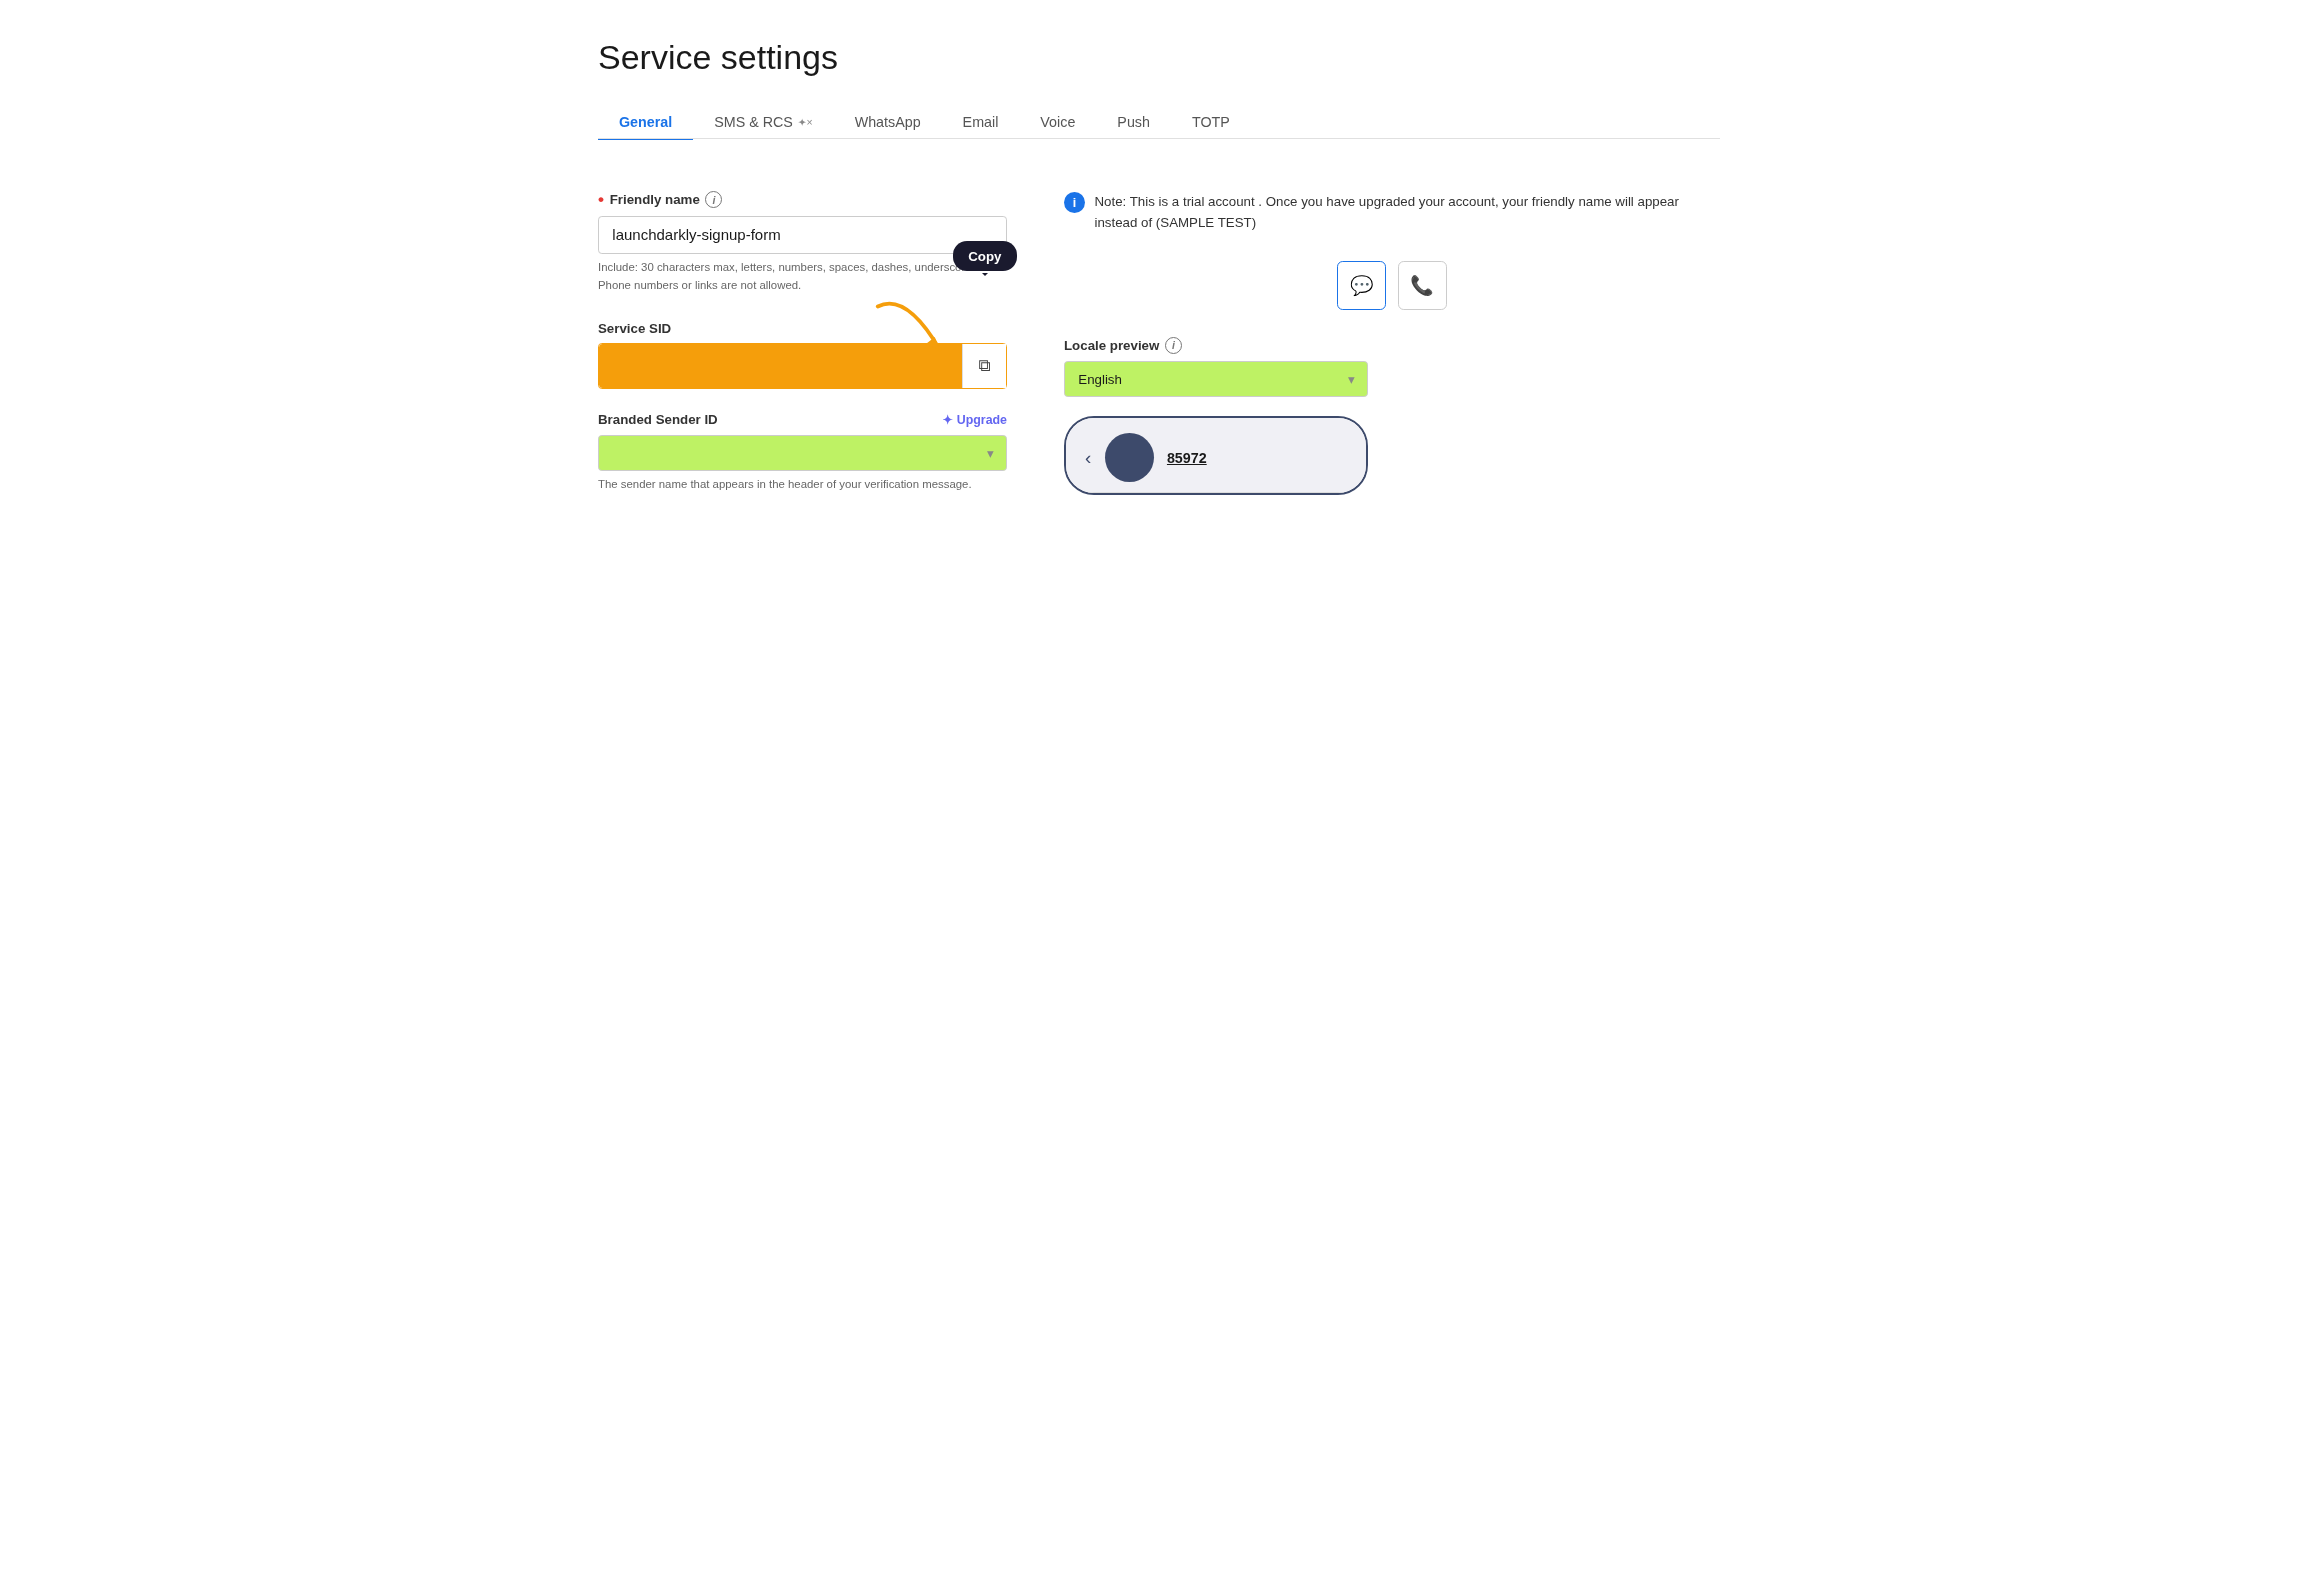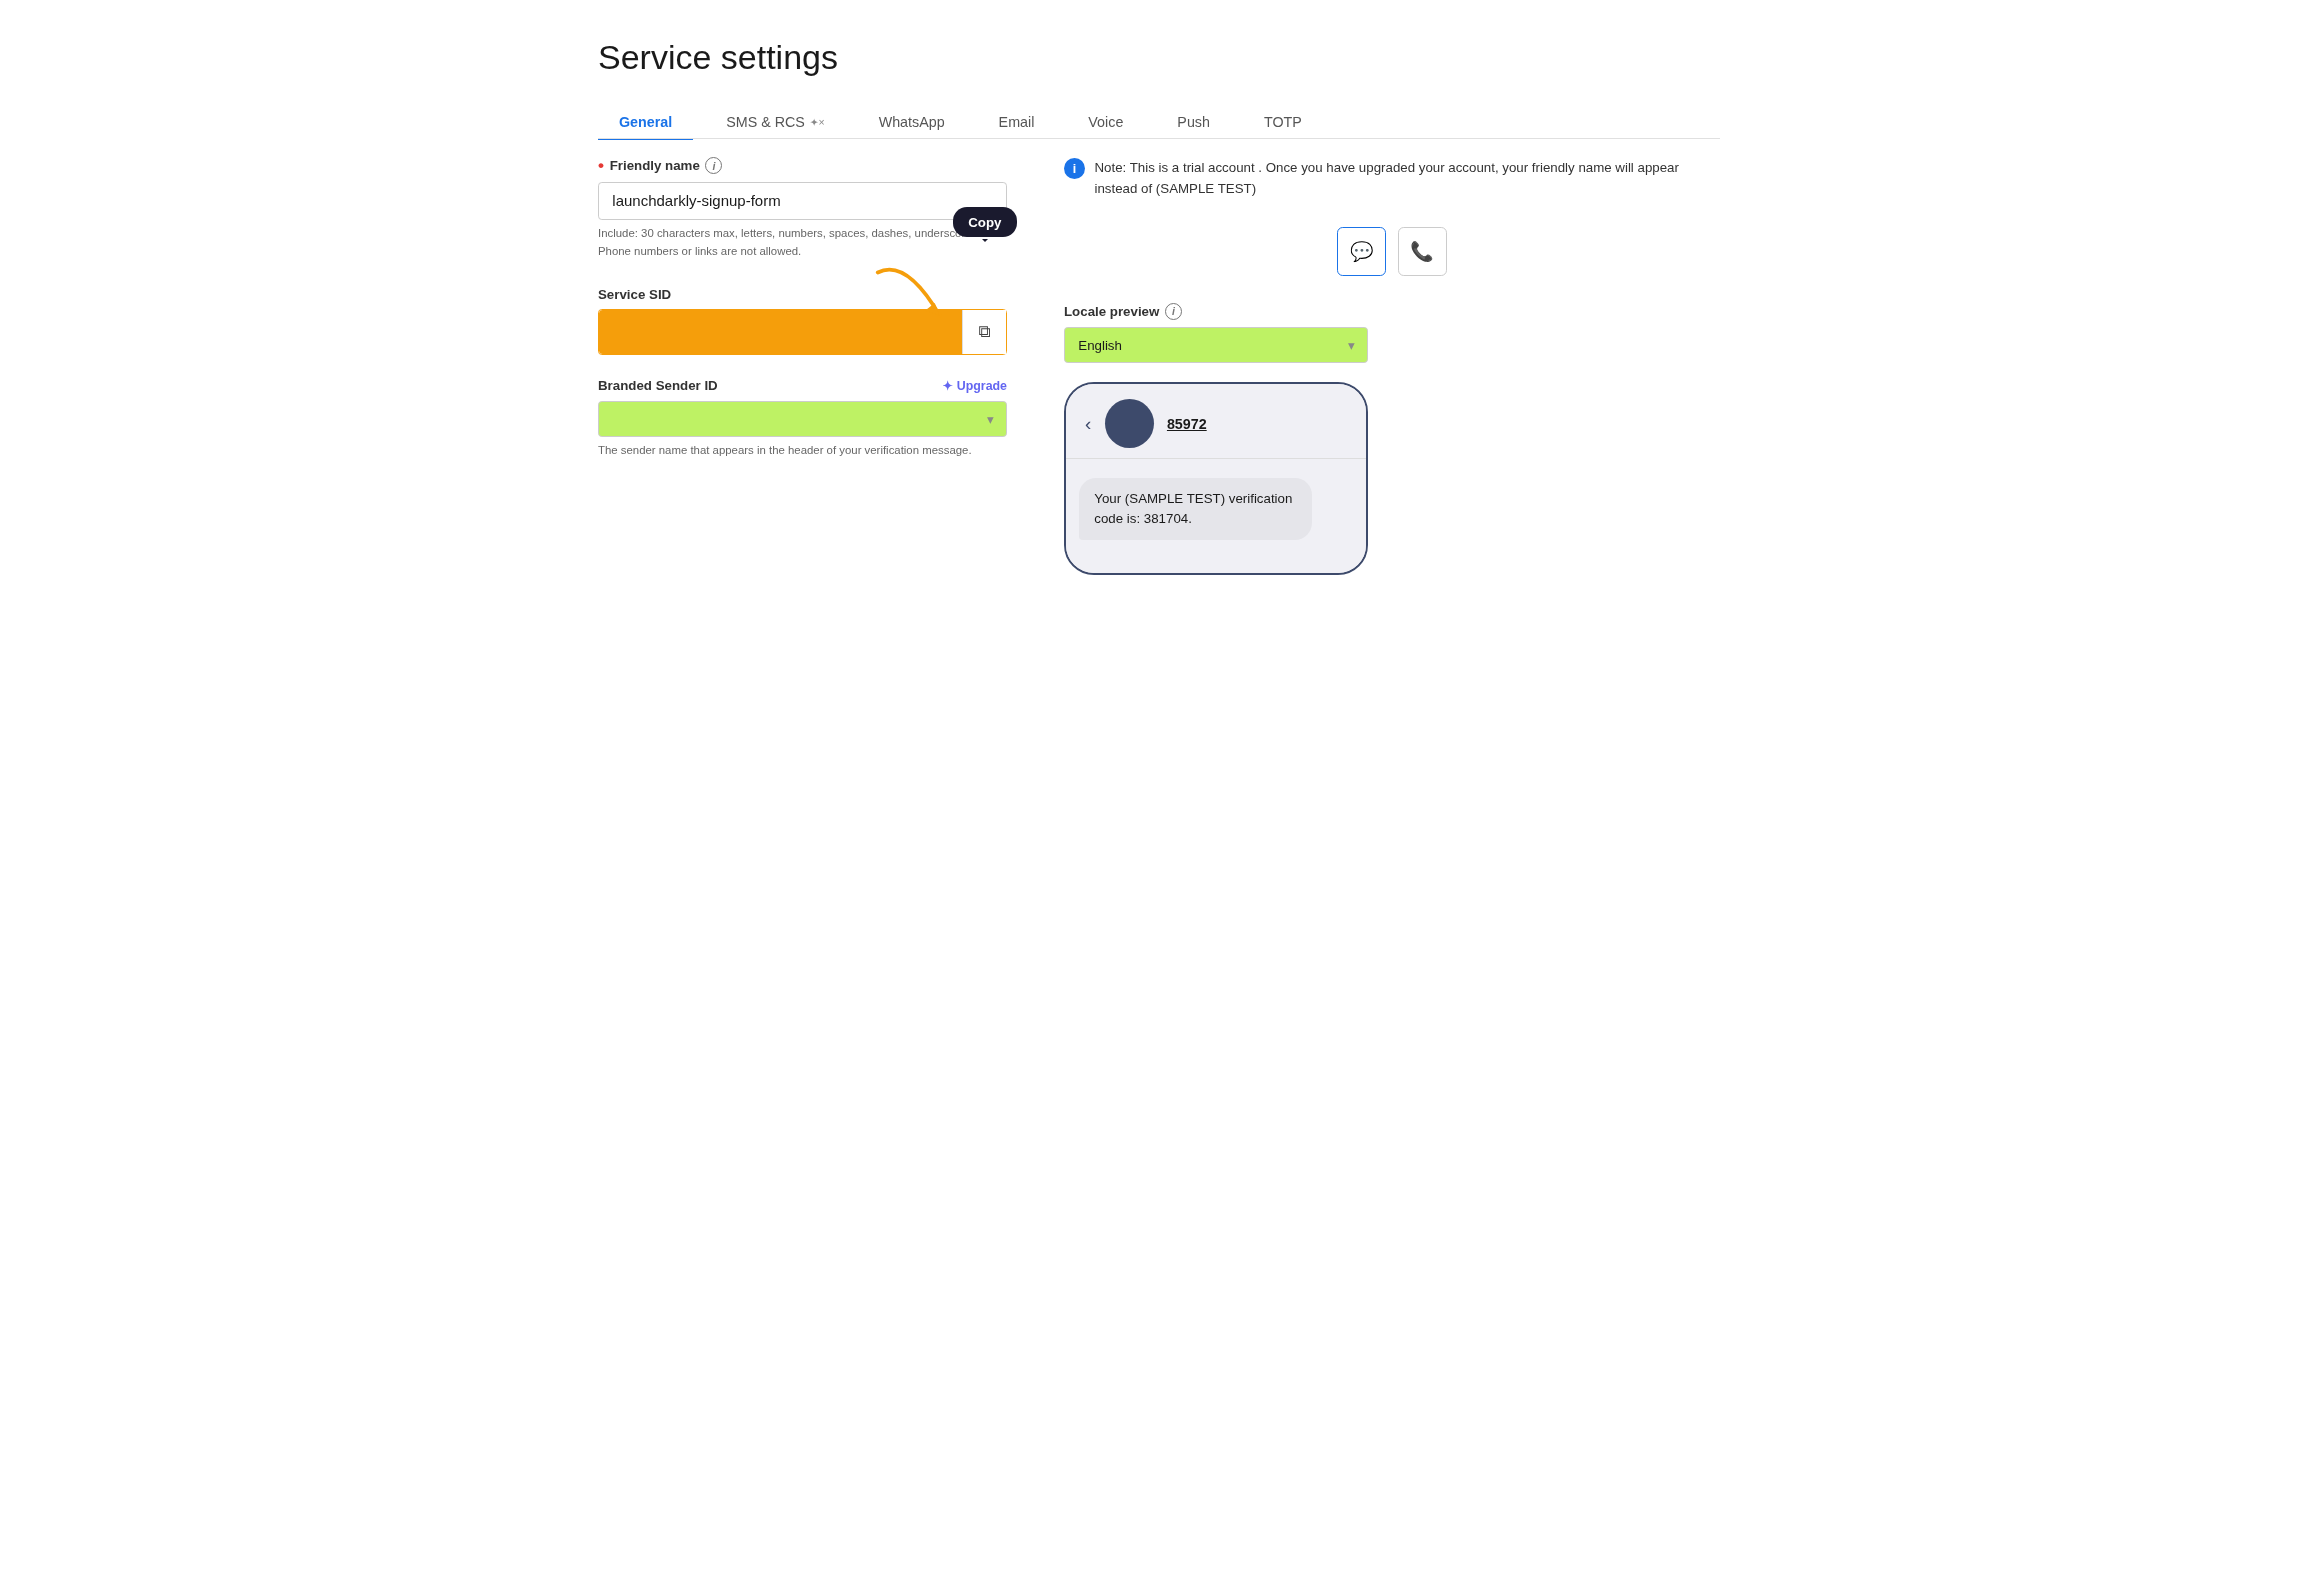--- a/index.html
+++ b/index.html
@@ -17,22 +17,22 @@
     h1 {
       font-size: 34px;
       font-weight: 400;
       color: #1a1a1a;
       margin-bottom: 27px;
     }
     
     .tabs {
       display: flex;
       border-bottom: 1.9px solid #e0e0e0;
-      margin-bottom: 18px;
-      gap: 12px;
+      margin-bottom: 52px;
+      gap: 0;
       align-items: flex-end;
     }
     .tab {
       padding: 9.5px 21px;
       font-size: 14.3px;
       font-weight: 500;
       color: #555;
       cursor: pointer;
       border-bottom: 1.9px solid transparent;
       margin-bottom: -1.9px;
@@ -489,21 +489,18 @@
       </div>
 
       <div class="phone-mockup">
         <div class="phone-header">
           <div class="phone-back">‹</div>
           <div class="phone-avatar"></div>
           <div class="phone-contact-info">
             <div class="phone-number">85972</div>
           </div>
         </div>
-        <div class="phone-body">
-          <div class="sms-bubble">Your (SAMPLE TEST) verification code is: 381704.</div>
-        </div>
       </div>
 
     </div>
   </div>
 </div>
 
 
 </body></html>

